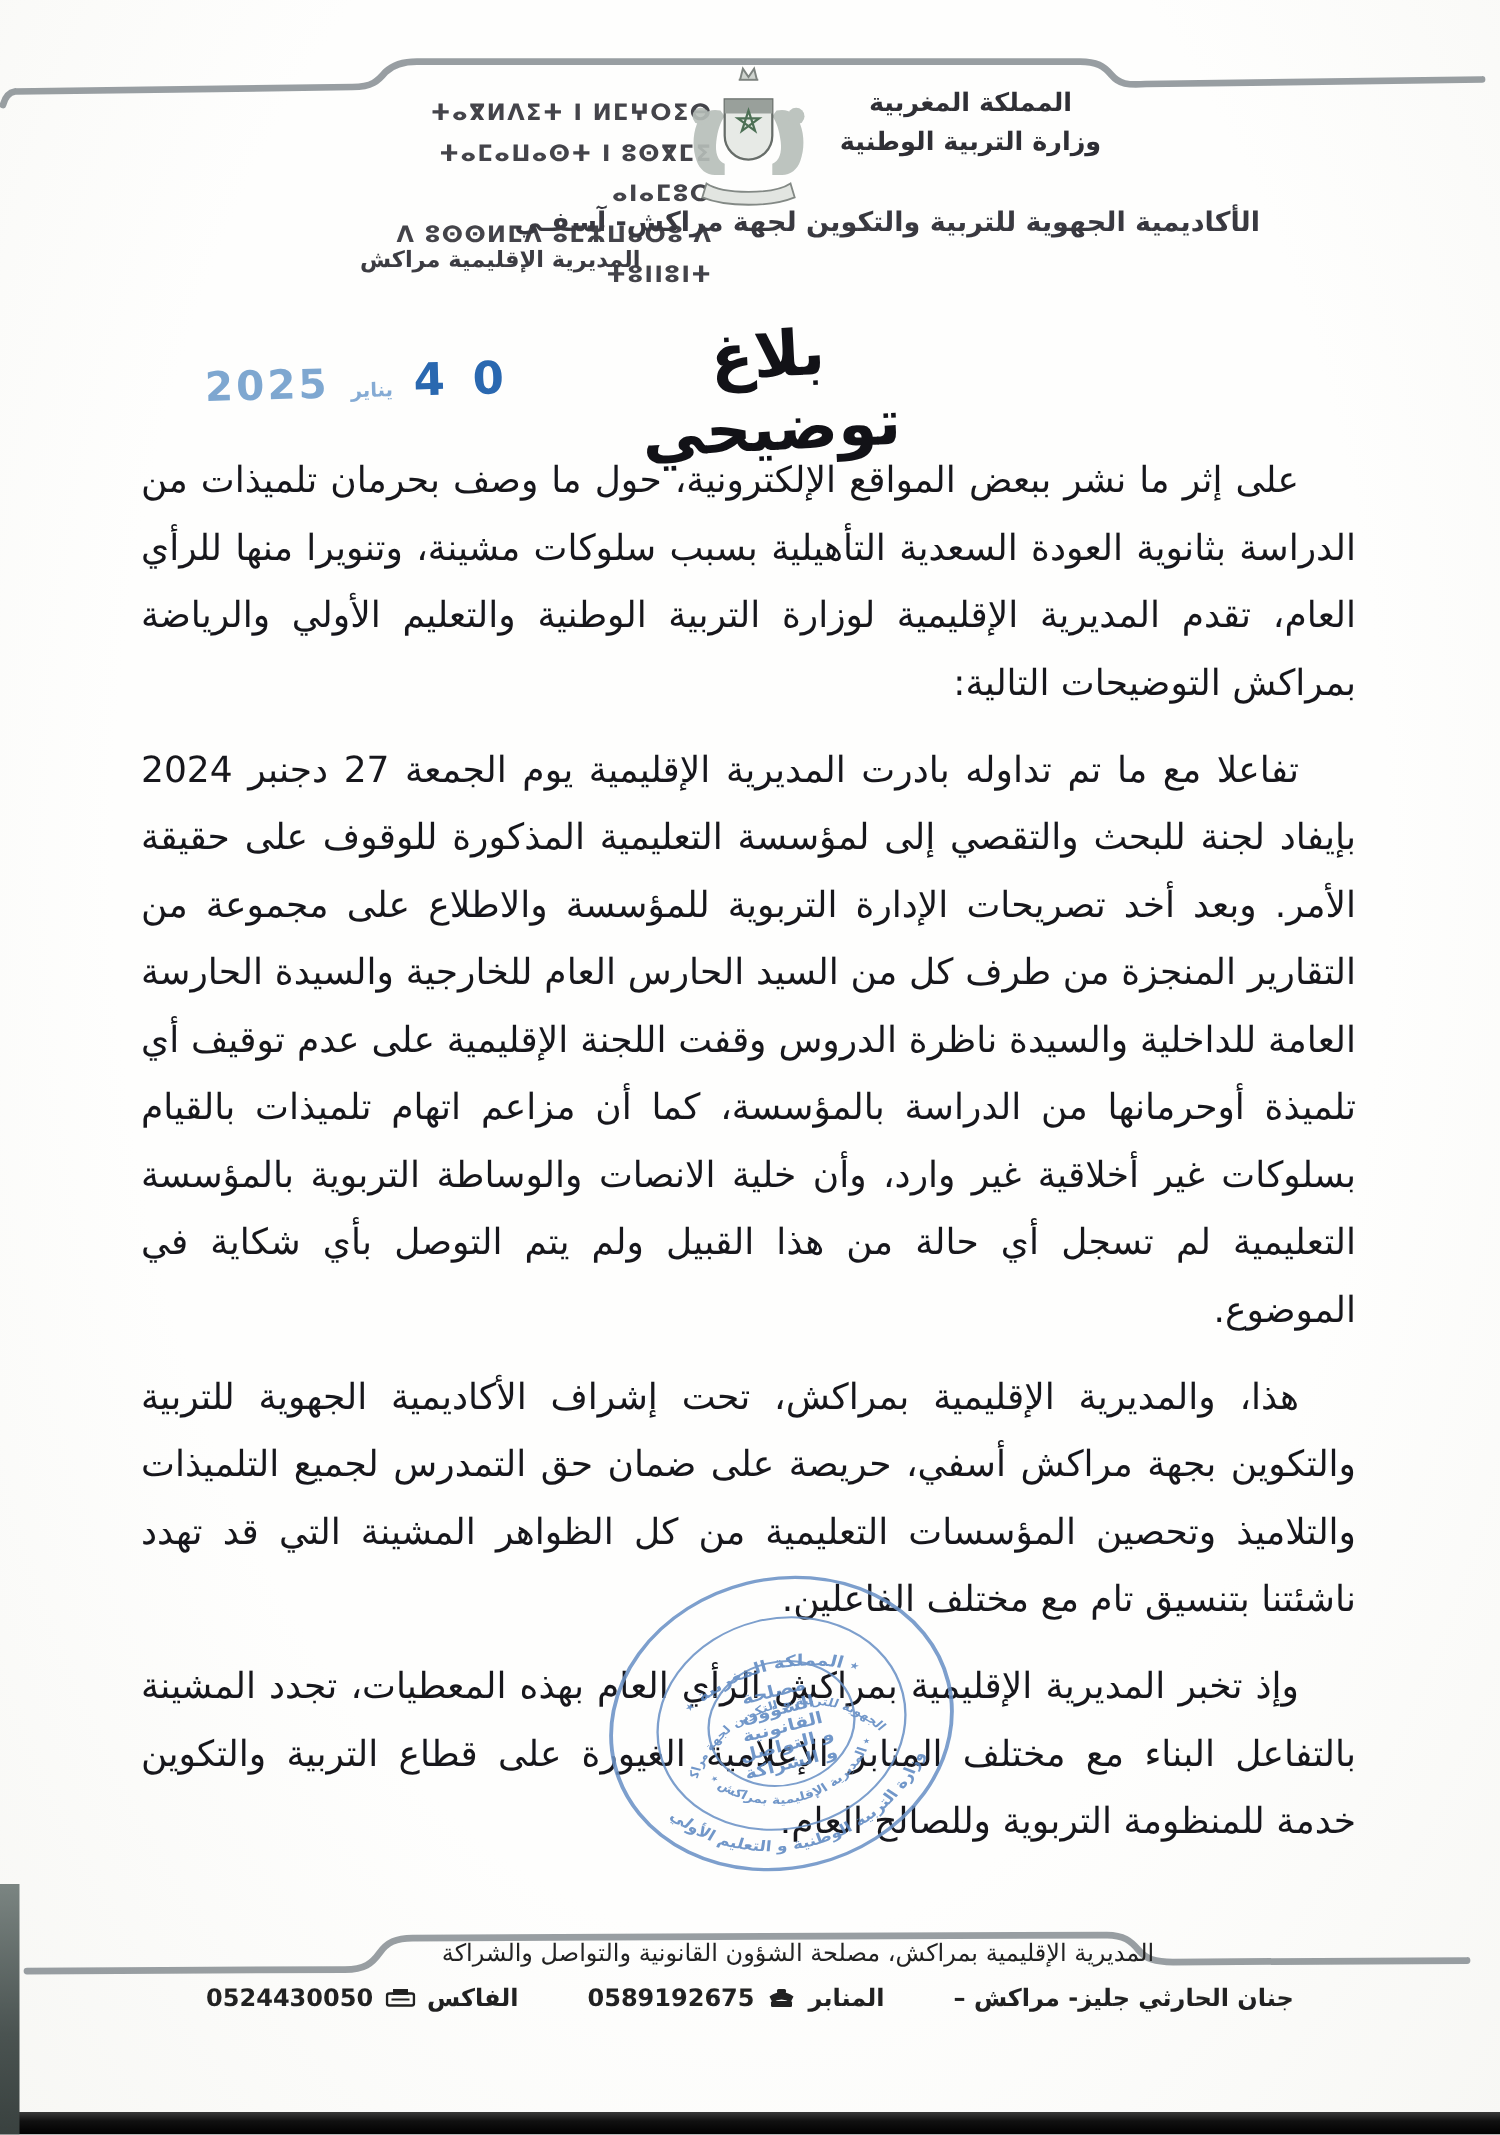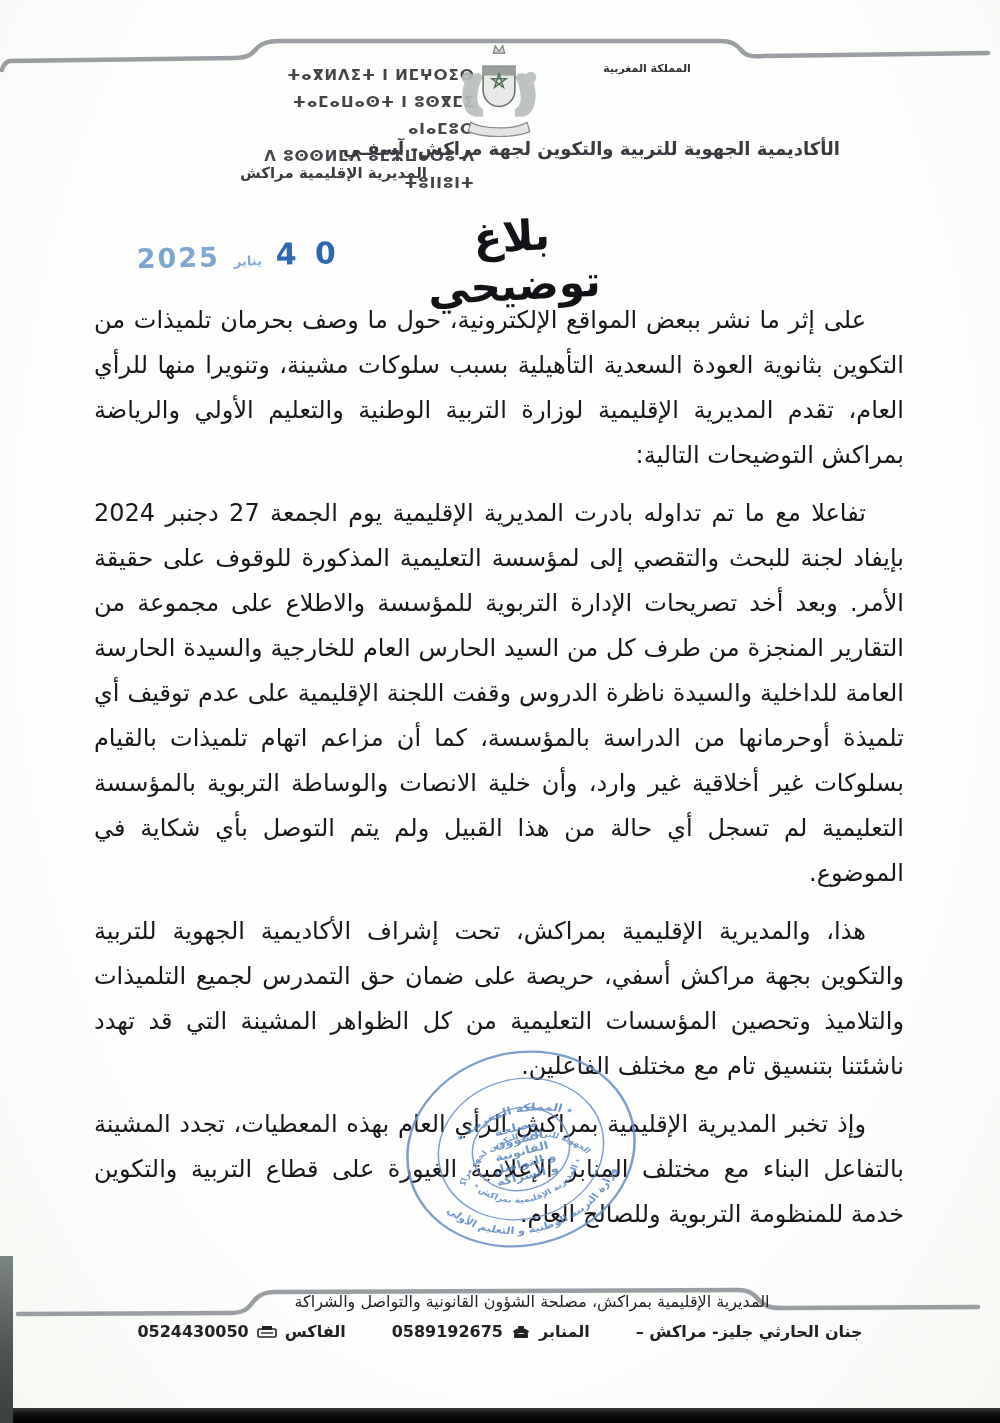--- a/index.html
+++ b/index.html
@@ -20,21 +20,21 @@
     background:linear-gradient(#3a3a3a,#111 40%,#000);
   }
   .scan-bar-left{
     position:absolute;left:0;top:1256px;width:13px;height:167px;
     background:linear-gradient(#7b8582,#4a5351 60%,#39413f);
   }
   
   .hdr-ar{
     position:absolute;top:56px;right:238px;width:230px;
     direction:rtl;text-align:center;
-    font-size:11px;font-weight:bold;line-height:26px;color:#2f2f35;
+    font-size:17px;font-weight:bold;line-height:26px;color:#2f2f35;
   }
   .hdr-tif{
     position:absolute;top:62px;left:245px;width:230px;
     text-align:right;font-size:15px;line-height:27px;
     letter-spacing:1px;color:#44444a;font-weight:bold;
   }
   .emblem{position:absolute;top:42px;left:452px;width:94px;height:98px;}
   .academy-line{
     position:absolute;top:138px;left:140px;width:700px;
     direction:rtl;text-align:right;
@@ -97,20 +97,21 @@
       <path d="M 10,61 Q 4,62 2,70 M 10,61 L 235,58 C 248,58 252,54 257,48 C 262,43 268,41 278,41 L 720,41 C 731,41 736,44 741,50 C 746,56 752,57 764,56 L 988,53"></path>
       <path d="M 18,1314 L 230,1313 C 243,1313 248,1309 253,1302 C 258,1295 264,1292 275,1292 L 738,1290 C 749,1290 754,1294 759,1300 C 764,1306 770,1308 782,1308 L 978,1307"></path>
     </g>
   </svg>
 
   <div class="scan-band-bottom"></div>
   <div class="scan-bar-left"></div>
 
   <div class="hdr-ar">
     <div>المملكة المغربية</div>
+    <div>وزارة التربية الوطنية</div>
   </div>
 
   <div class="hdr-tif">
     <div>ⵜⴰⴳⵍⴷⵉⵜ ⵏ ⵍⵎⵖⵔⵉⴱ</div>
     <div>ⵜⴰⵎⴰⵡⴰⵙⵜ ⵏ ⵓⵙⴳⵎⵉ ⴰⵏⴰⵎⵓⵔ</div>
     <div>ⴷ ⵓⵙⵙⵍⵎⴷ ⴰⵎⵣⵡⴰⵔⵓ ⴷ ⵜⵓⵏⵏⵓⵏⵜ</div>
   </div>
 
   <svg class="emblem" viewBox="0 0 100 105">
     <g stroke="#7d837f" fill="none" stroke-width="1.4">
@@ -137,21 +138,21 @@
 
   <div class="doc-title">بلاغ توضيحي</div>
 
   <div class="date-stamp">
     <span class="date-day">0 4</span>
     <span class="date-month">يناير</span>
     <span class="date-year">2025</span>
   </div>
 
   <div class="doc-body">
-    <p>على إثر ما نشر ببعض المواقع الإلكترونية، حول ما وصف بحرمان تلميذات من التكوين بثانوية العودة السعدية التأهيلية بسبب سلوكات مشينة، وتنويرا منها للرأي العام، تقدم المديرية الإقليمية لوزارة التربية الوطنية والتعليم الأولي والرياضة بمراكش التوضيحات التالية:</p>
+    <p>على إثر ما نشر ببعض المواقع الإلكترونية، حول ما وصف بحرمان تلميذات من الدراسة بثانوية العودة السعدية التأهيلية بسبب سلوكات مشينة، وتنويرا منها للرأي العام، تقدم المديرية الإقليمية لوزارة التربية الوطنية والتعليم الأولي والرياضة بمراكش التوضيحات التالية:</p>
     <p>تفاعلا مع ما تم تداوله بادرت المديرية الإقليمية يوم الجمعة 27 دجنبر 2024 بإيفاد لجنة للبحث والتقصي إلى لمؤسسة التعليمية المذكورة للوقوف على حقيقة الأمر. وبعد أخد تصريحات الإدارة التربوية للمؤسسة والاطلاع على مجموعة من التقارير المنجزة من طرف كل من السيد الحارس العام للخارجية والسيدة الحارسة العامة للداخلية والسيدة ناظرة الدروس وقفت اللجنة الإقليمية على عدم توقيف أي تلميذة أوحرمانها من الدراسة بالمؤسسة، كما أن مزاعم اتهام تلميذات بالقيام بسلوكات غير أخلاقية غير وارد، وأن خلية الانصات والوساطة التربوية بالمؤسسة التعليمية لم تسجل أي حالة من هذا القبيل ولم يتم التوصل بأي شكاية في الموضوع.</p>
     <p>هذا، والمديرية الإقليمية بمراكش، تحت إشراف الأكاديمية الجهوية للتربية والتكوين بجهة مراكش أسفي، حريصة على ضمان حق التمدرس لجميع التلميذات والتلاميذ وتحصين المؤسسات التعليمية من كل الظواهر المشينة التي قد تهدد ناشئتنا بتنسيق تام مع مختلف الفاعلين.</p>
     <p>وإذ تخبر المديرية الإقليمية بمراكش الرأي العام بهذه المعطيات، تجدد المشينة بالتفاعل البناء مع مختلف المنابر الإعلامية الغيورة على قطاع التربية والتكوين خدمة للمنظومة التربوية وللصالح العام.</p>
   </div>
 
   <div class="stamp">
     <svg viewBox="0 0 240 240" preserveAspectRatio="none">
       <g stroke="#6b92c6" fill="none">
         <circle cx="120" cy="120" r="110" stroke-width="2.5"></circle>
         <circle cx="120" cy="120" r="80" stroke-width="1.5"></circle>

